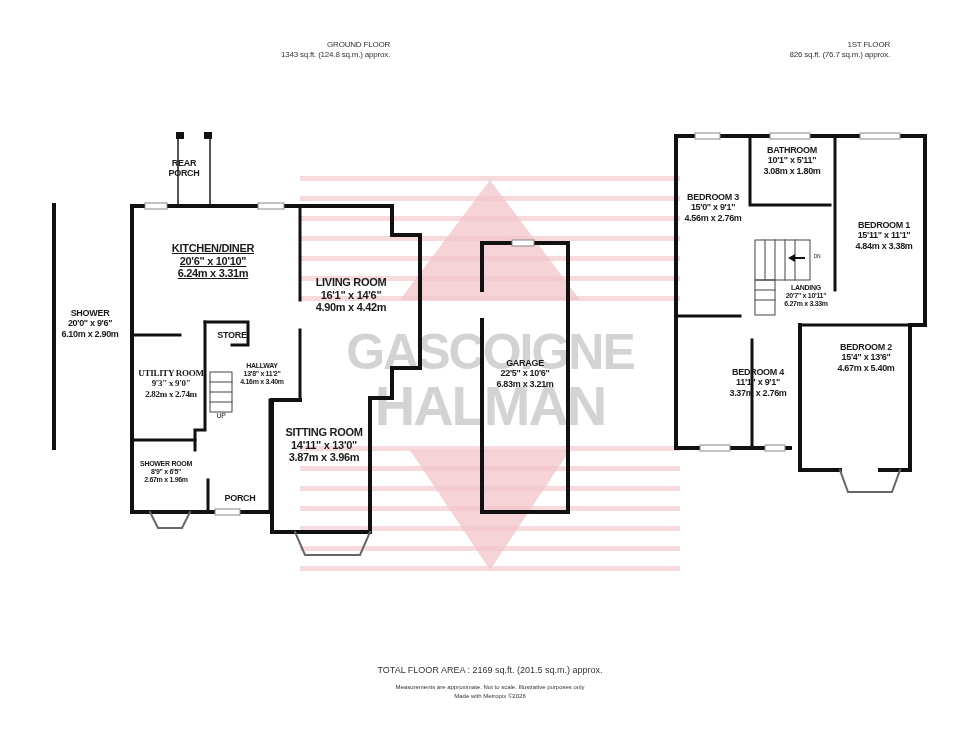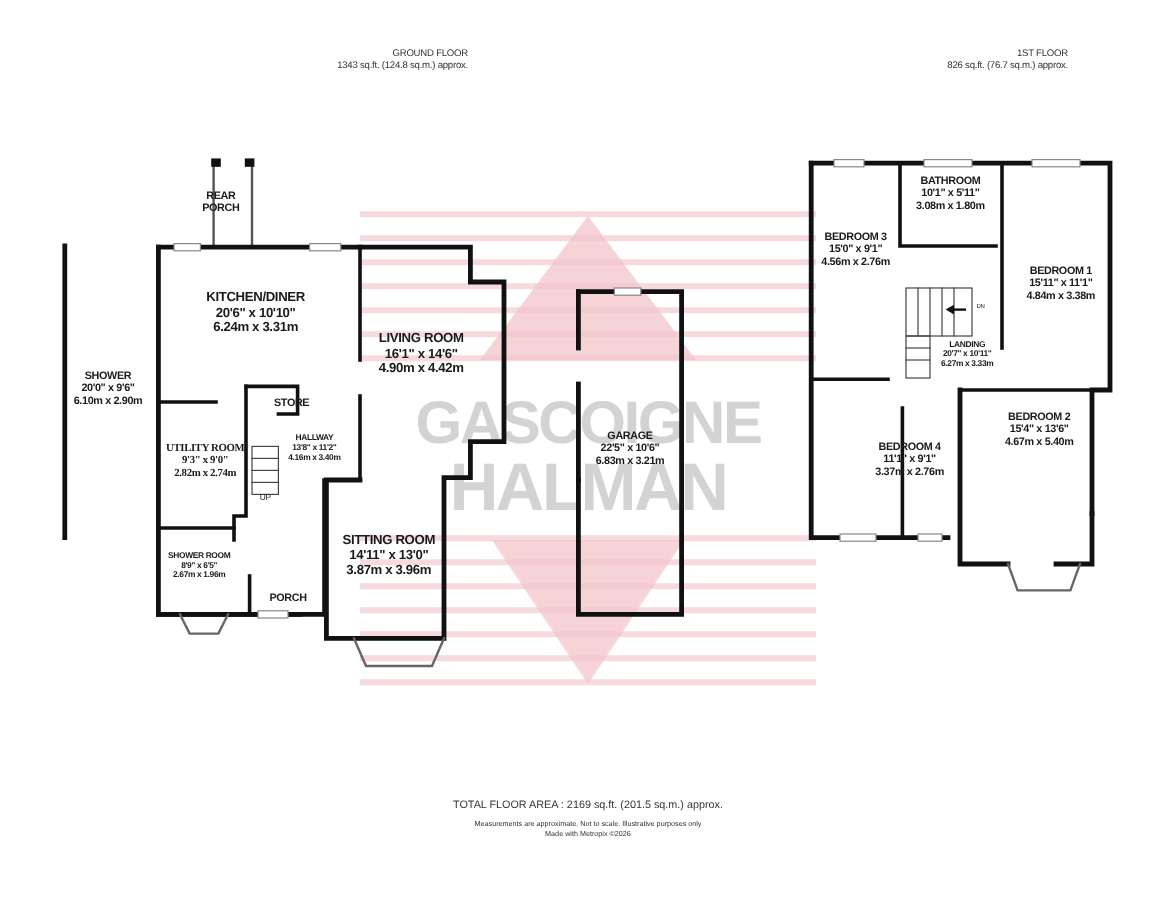--- a/index.html
+++ b/index.html
@@ -128,26 +128,26 @@
 
 <div class="lbl md" style="left:90px;top:308px;">
   <div>SHOWER</div>
     <div>20'0" x 9'6"</div>
     <div>6.10m x 2.90m</div>
 </div>
 <div class="lbl md" style="left:184px;top:158px;">
   <div>REAR</div>
     <div>PORCH</div>
 </div>
-<div class="lbl lg" style="left:213px;top:242px;">
+<div class="lbl lg" style="left:213px;top:242px;text-decoration:underline;">
   <div>KITCHEN/DINER</div>
     <div>20'6" x 10'10"</div>
     <div>6.24m x 3.31m</div>
 </div>
-<div class="lbl md" style="left:243px;top:330px;">
+<div class="lbl md" style="left:232px;top:330px;">
   <div>STORE</div>
 </div>
 <div class="lbl md" style="left:171px;top:368px;font-family:Liberation Serif, serif;">
   <div>UTILITY ROOM</div>
     <div>9'3" x 9'0"</div>
     <div>2.82m x 2.74m</div>
 </div>
 <div class="lbl sm" style="left:262px;top:362px;">
   <div>HALLWAY</div>
     <div>13'8" x 11'2"</div>
@@ -159,21 +159,21 @@
     <div>2.67m x 1.96m</div>
 </div>
 <div class="lbl md" style="left:240px;top:493px;">
   <div>PORCH</div>
 </div>
 <div class="lbl lg" style="left:351px;top:276px;">
   <div>LIVING ROOM</div>
     <div>16'1" x 14'6"</div>
     <div>4.90m x 4.42m</div>
 </div>
-<div class="lbl lg" style="left:324px;top:444px;">
+<div class="lbl lg" style="left:324px;top:426px;">
   <div>SITTING ROOM</div>
     <div>14'11" x 13'0"</div>
     <div>3.87m x 3.96m</div>
 </div>
 <div class="lbl md" style="left:525px;top:358px;">
   <div>GARAGE</div>
     <div>22'5" x 10'6"</div>
     <div>6.83m x 3.21m</div>
 </div>
 <div class="lbl sm" style="left:221px;top:412px;font-weight:normal;">UP</div>

